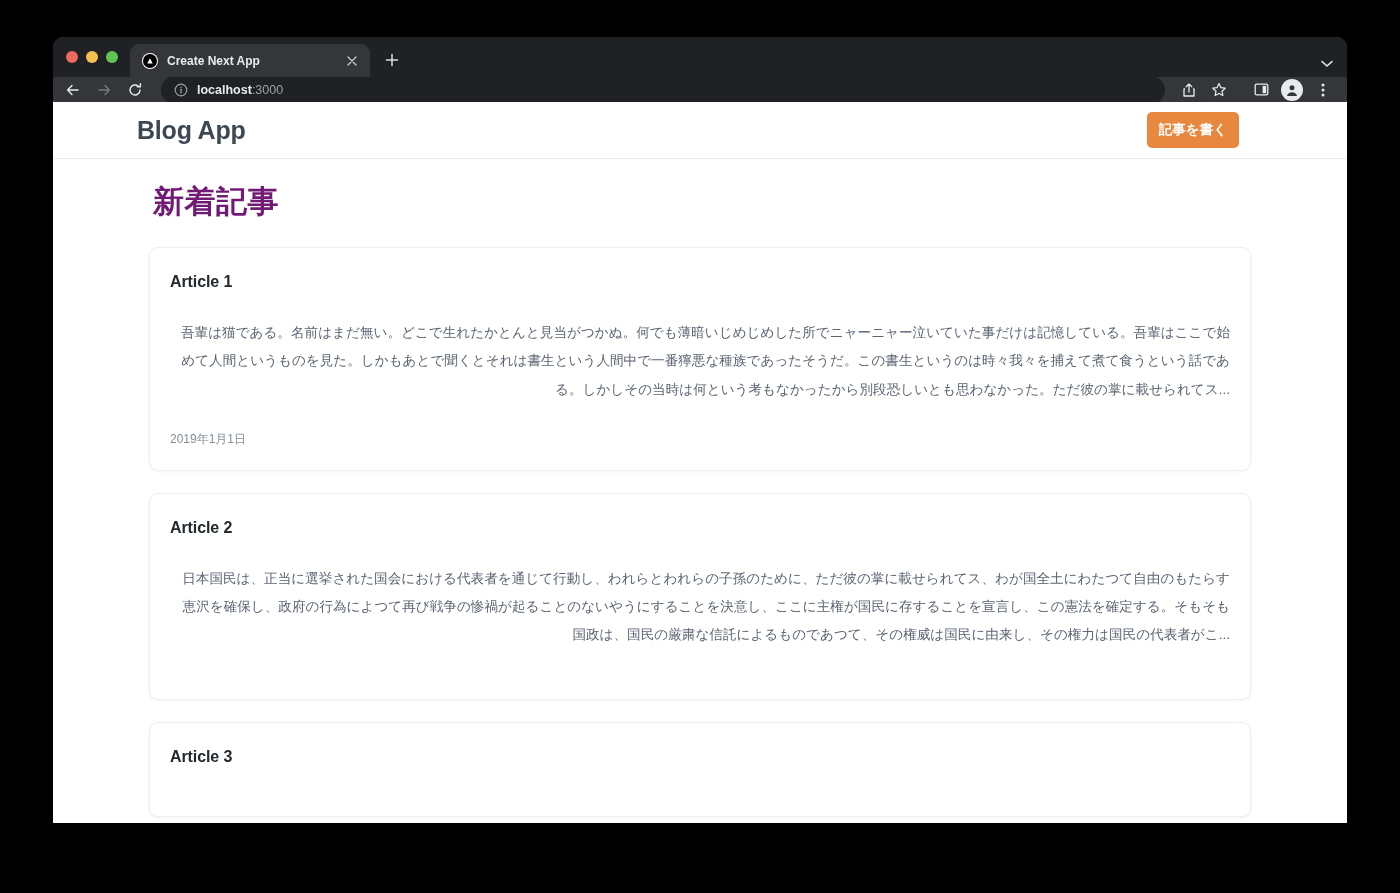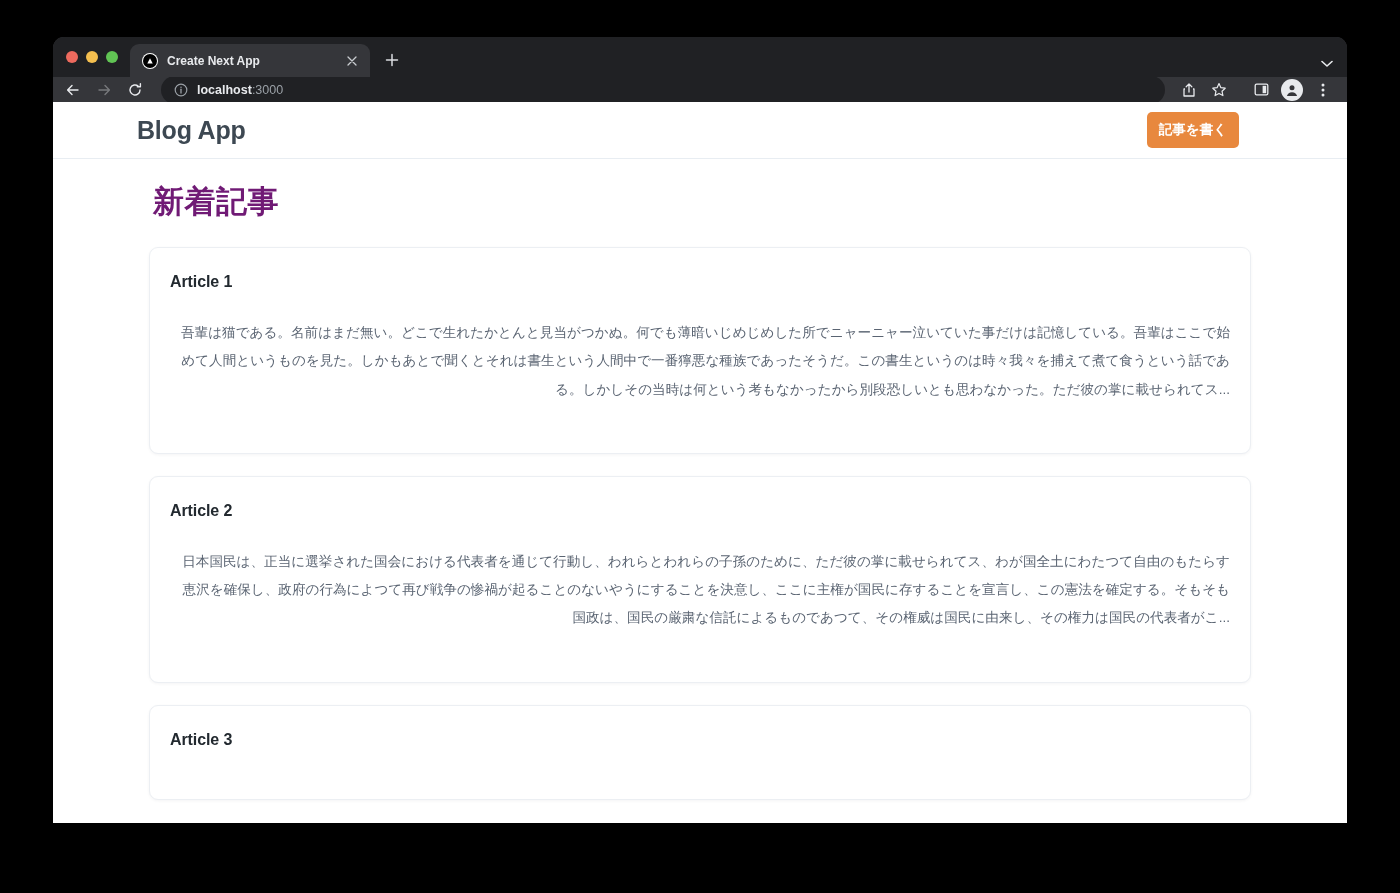--- a/index.html
+++ b/index.html
@@ -372,20 +372,21 @@
           <button class="write-btn">記事を書く</button>
         </div>
       </div>
 
       <div class="main">
         <h1 class="page-title">新着記事</h1>
 
         <div class="article-card">
           <h2 class="article-title">Article 1</h2>
           <p class="article-body">吾輩は猫である。名前はまだ無い。どこで生れたかとんと見当がつかぬ。何でも薄暗いじめじめした所でニャーニャー泣いていた事だけは記憶している。吾輩はここで始めて人間というものを見た。しかもあとで聞くとそれは書生という人間中で一番獰悪な種族であったそうだ。この書生というのは時々我々を捕えて煮て食うという話である。しかしその当時は何という考もなかったから別段恐しいとも思わなかった。ただ彼の掌に載せられてス...</p>
+          <div class="article-date">2019年1月1日</div>
         </div>
 
         <div class="article-card">
           <h2 class="article-title">Article 2</h2>
           <p class="article-body">日本国民は、正当に選挙された国会における代表者を通じて行動し、われらとわれらの子孫のために、ただ彼の掌に載せられてス、わが国全土にわたつて自由のもたらす恵沢を確保し、政府の行為によつて再び戦争の惨禍が起ることのないやうにすることを決意し、ここに主権が国民に存することを宣言し、この憲法を確定する。そもそも国政は、国民の厳粛な信託によるものであつて、その権威は国民に由来し、その権力は国民の代表者がこ...</p>
         </div>
 
         <div class="article-card">
           <h2 class="article-title">Article 3</h2>
         </div>

